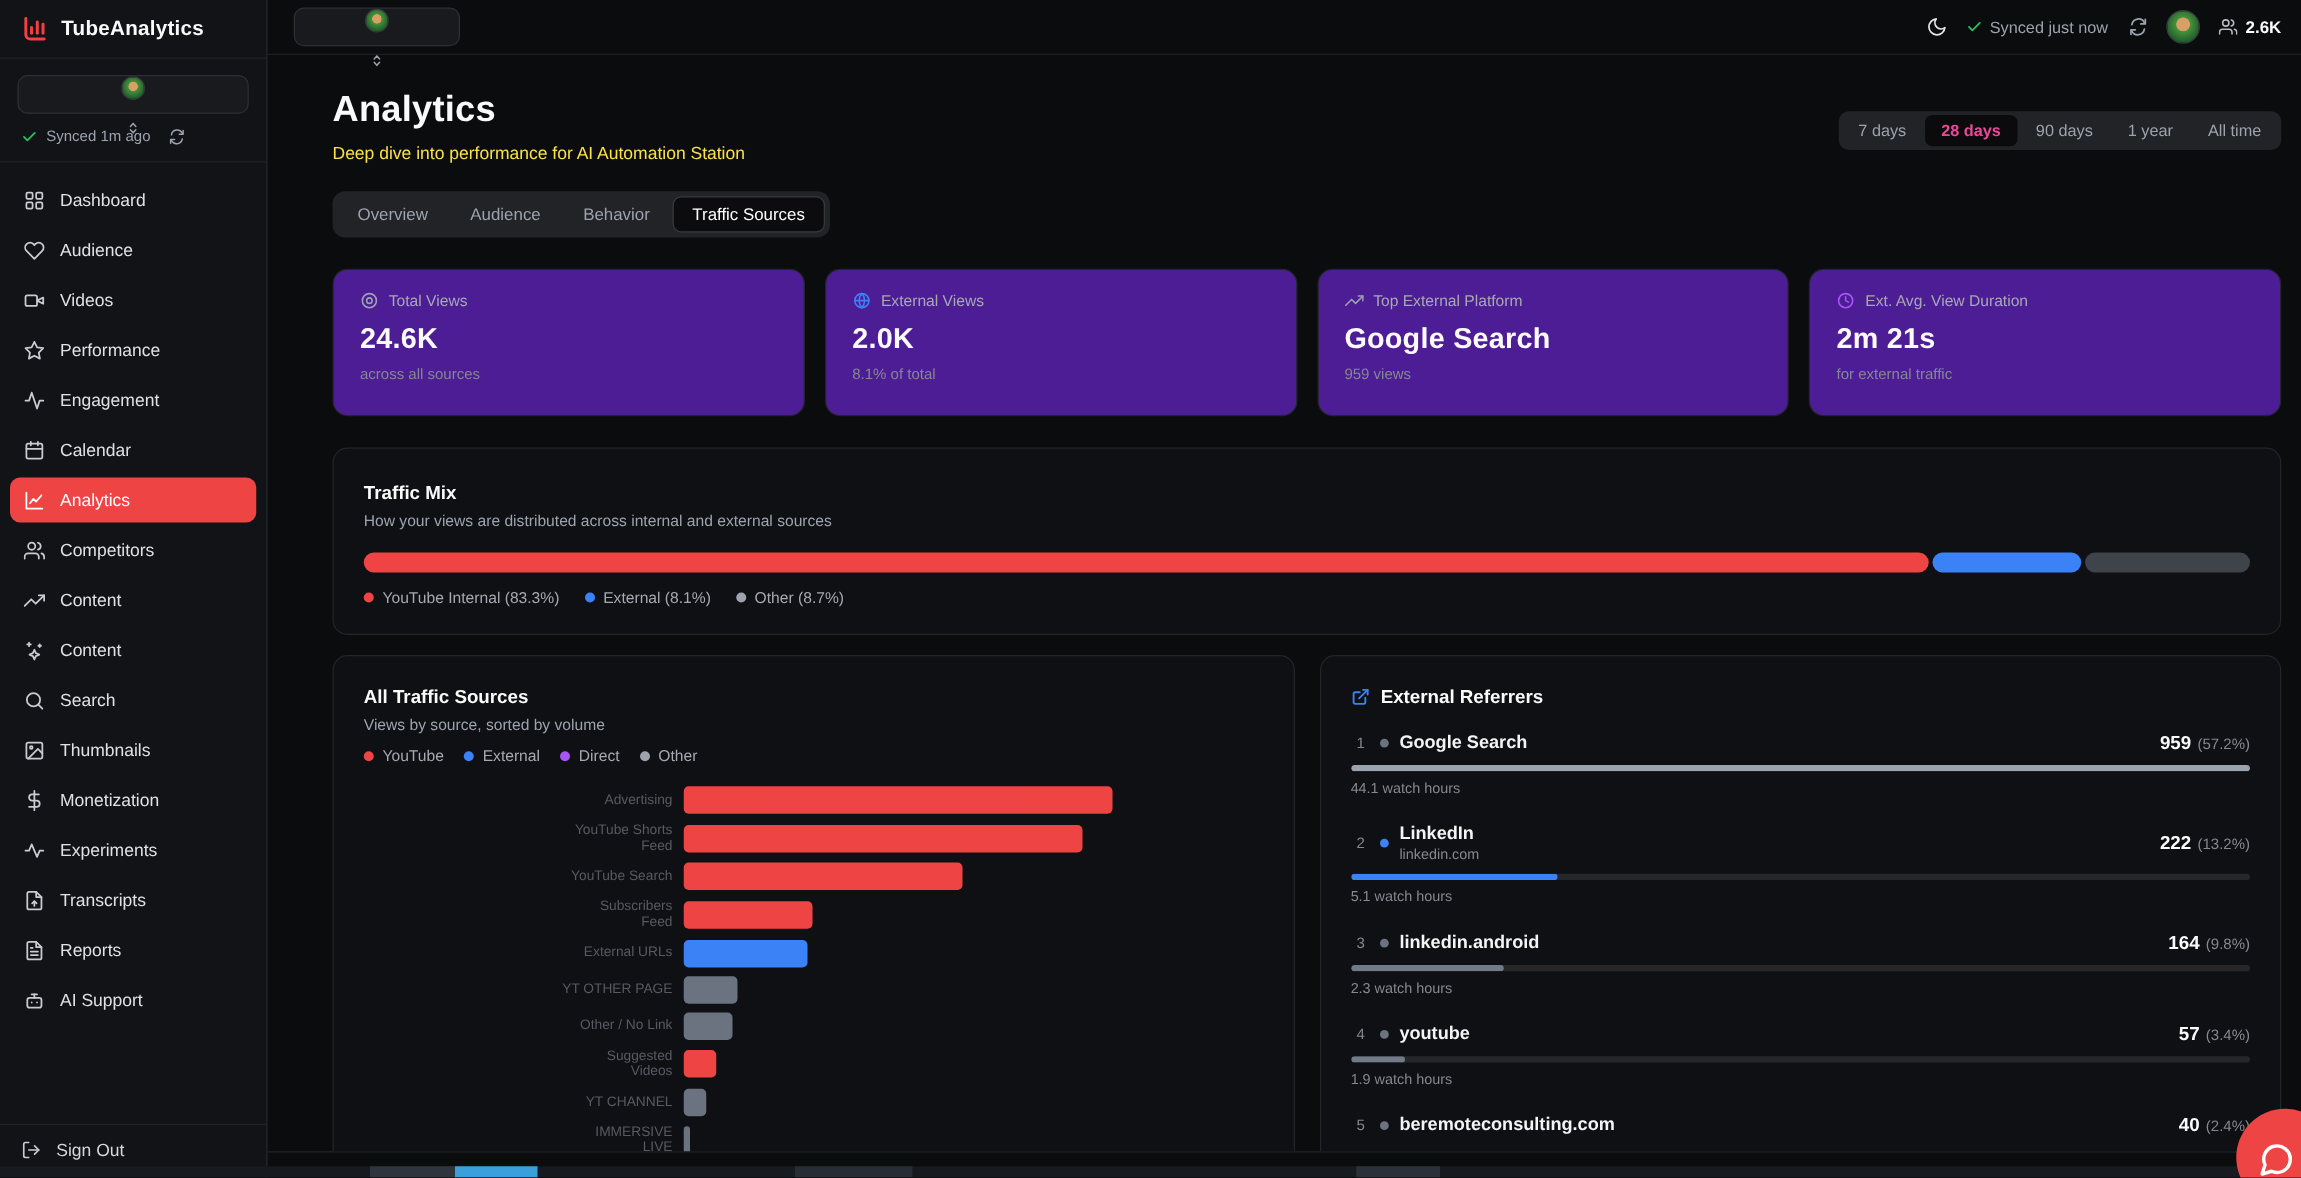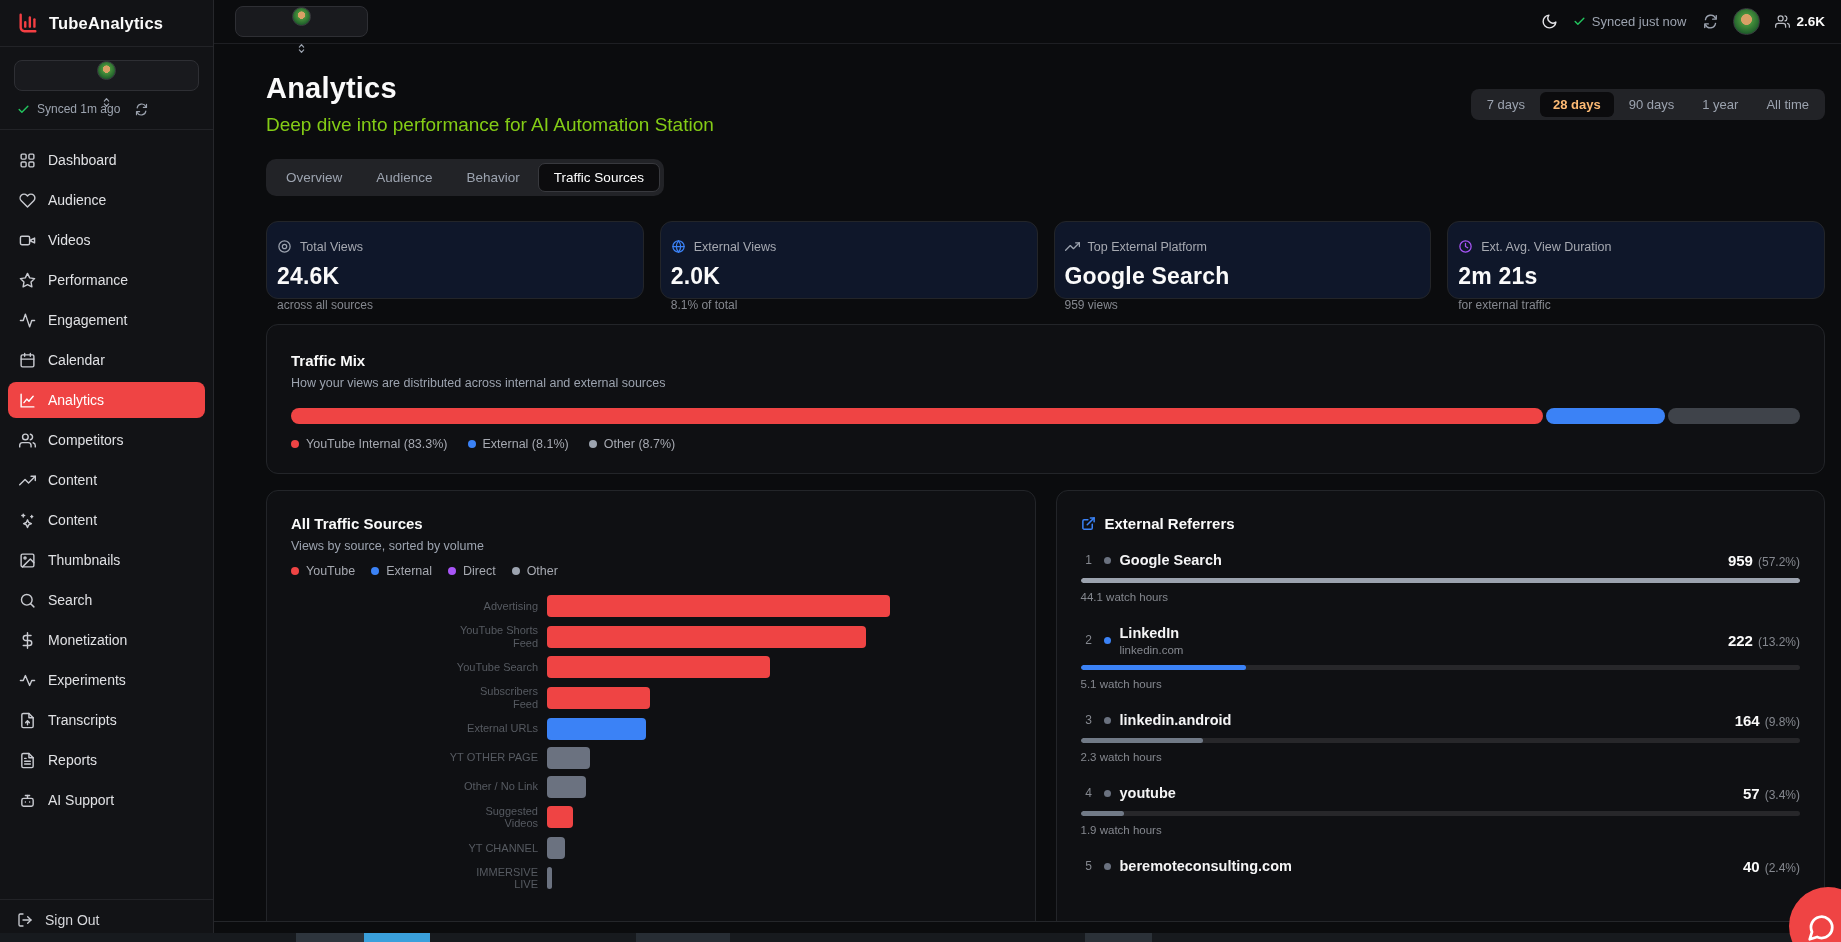--- a/index.html
+++ b/index.html
@@ -45,31 +45,31 @@
   .avatar-md { width:27px; height:27px; border-radius:50%;
                background:radial-gradient(circle at 50% 42%, #d9a066 27%, #47913c 30%, #1d5c2a 75%);
                border:1px solid #3a3b3f; cursor:pointer; }
   .members { display:flex; align-items:center; gap:6px; font-size:13.5px; font-weight:700; color:#fafafa; }
   .members .ico { width:15px; height:15px; color:#b9bcc3; }
 
   
   .main { position:absolute; left:214px; top:44px; right:0; height:878px; overflow:hidden;
           border-bottom:1px solid #24262a; padding:28px 16px 0 52px; }
   .page-title { font-size:29px; font-weight:700; letter-spacing:.2px; }
-  .page-sub { margin-top:9px; font-size:19px; color:#84cc16; }
+  .page-sub { margin-top:9px; font-size:14px; color:#fde047; }
   .range-control { position:absolute; top:45px; right:16px; background:#222327; border-radius:8px; padding:3px;
                    display:flex; gap:2px; }
   .range-item { padding:5px 13px; font-size:13px; color:#9ca3af; border-radius:6px; cursor:pointer; white-space:nowrap; }
-  .range-item.active { background:#0b0b0d; color:#fdba74; font-weight:700; }
+  .range-item.active { background:#0b0b0d; color:#ec4899; font-weight:700; }
   .tabs { display:inline-flex; background:#222327; border-radius:10px; padding:4px; margin-top:23px; gap:2px; }
   .tab { padding:6px 15px; font-size:13.5px; color:#9ca3af; border-radius:7px; cursor:pointer; border:1px solid transparent; }
   .tab.active { background:#0c0c0e; color:#fff; font-weight:400; border-color:#38393e; }
 
   .metrics { display:grid; grid-template-columns:repeat(4,1fr); gap:16px; margin-top:25px; }
-  .metric-card { background:#0f172a; border:1px solid #232529; border-radius:12px; padding:17px 10px; height:78px; }
+  .metric-card { background:#4c1d95; border:1px solid #232529; border-radius:12px; padding:17px 21px; height:118px; }
   .metric-head { display:flex; align-items:center; gap:8px; font-size:12.5px; color:#a6a9b1; }
   .metric-head .ico { width:15px; height:15px; }
   .metric-value { margin-top:9px; font-size:23px; font-weight:700; letter-spacing:.2px; white-space:nowrap; }
   .metric-sub { margin-top:8px; font-size:12px; color:#85888f; }
 
   .panel { background:#0f1013; border:1px solid #232529; border-radius:12px; }
   .mix-panel { margin-top:25px; padding:27px 24px 22px 24px; }
   .panel-title { font-size:15px; font-weight:700; }
   .panel-sub { margin-top:7px; font-size:12.5px; color:#9ca3af; }
   .mix-bar { margin-top:18px; display:flex; gap:3px; height:16px; }
@@ -245,35 +245,35 @@
             <path d="M12 11l1.7 3.8L17.5 16.5l-3.8 1.7L12 22l-1.7-3.8-3.8-1.7 3.8-1.7z"></path>
             <path d="M6 3v4M4 5h4"></path>
             <path d="M18 5v3M16.5 6.5h3"></path>
           </svg>
         </span>
         <span>Content</span>
       </div>
       <div class="nav-item">
         <span class="nav-ico ico">
           <svg viewBox="0 0 24 24" fill="none" stroke="currentColor" stroke-width="2" stroke-linecap="round" stroke-linejoin="round">
+            <circle cx="11" cy="11" r="7.5"></circle>
+            <path d="m21 21-4.5-4.5"></path>
+          </svg>
+        </span>
+        <span>Search</span>
+      </div>
+      <div class="nav-item">
+        <span class="nav-ico ico">
+          <svg viewBox="0 0 24 24" fill="none" stroke="currentColor" stroke-width="2" stroke-linecap="round" stroke-linejoin="round">
             <rect x="3" y="3" width="18" height="18" rx="2"></rect>
             <circle cx="8.5" cy="8.5" r="1.5"></circle>
             <path d="m21 15-5-5L5 21"></path>
           </svg>
         </span>
         <span>Thumbnails</span>
-      </div>
-      <div class="nav-item">
-        <span class="nav-ico ico">
-          <svg viewBox="0 0 24 24" fill="none" stroke="currentColor" stroke-width="2" stroke-linecap="round" stroke-linejoin="round">
-            <circle cx="11" cy="11" r="7.5"></circle>
-            <path d="m21 21-4.5-4.5"></path>
-          </svg>
-        </span>
-        <span>Search</span>
       </div>
       <div class="nav-item">
         <span class="nav-ico ico">
           <svg viewBox="0 0 24 24" fill="none" stroke="currentColor" stroke-width="2" stroke-linecap="round" stroke-linejoin="round">
             <path d="M12 1v22"></path>
             <path d="M17 5H9.5a3.5 3.5 0 0 0 0 7h5a3.5 3.5 0 0 1 0 7H6"></path>
           </svg>
         </span>
         <span>Monetization</span>
       </div>

